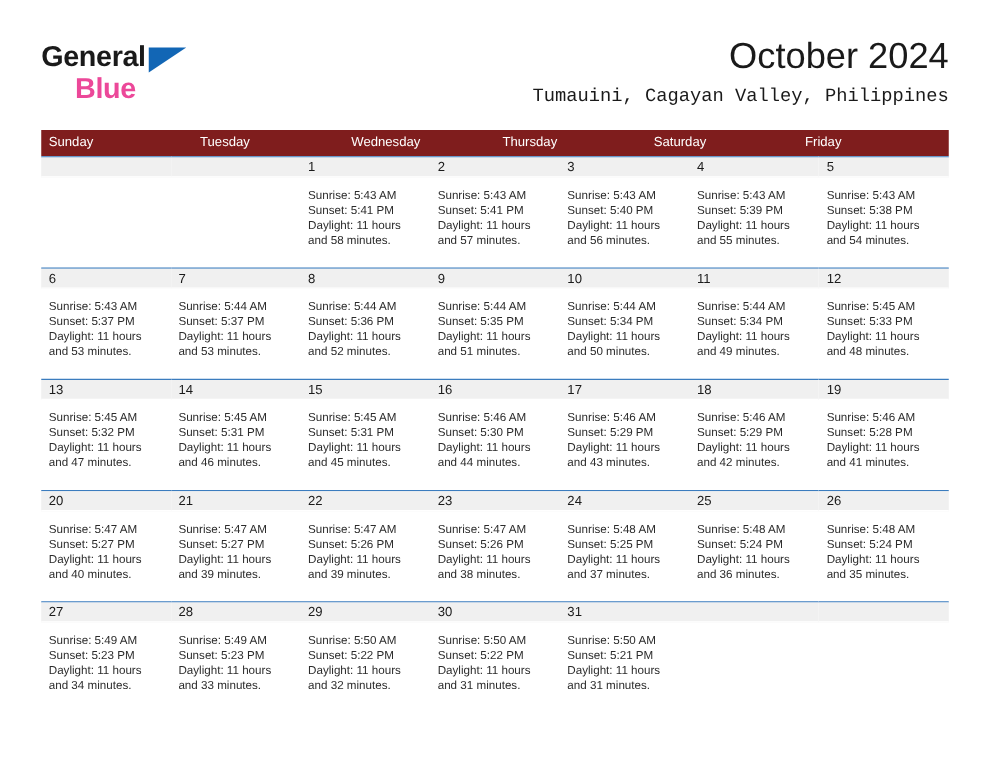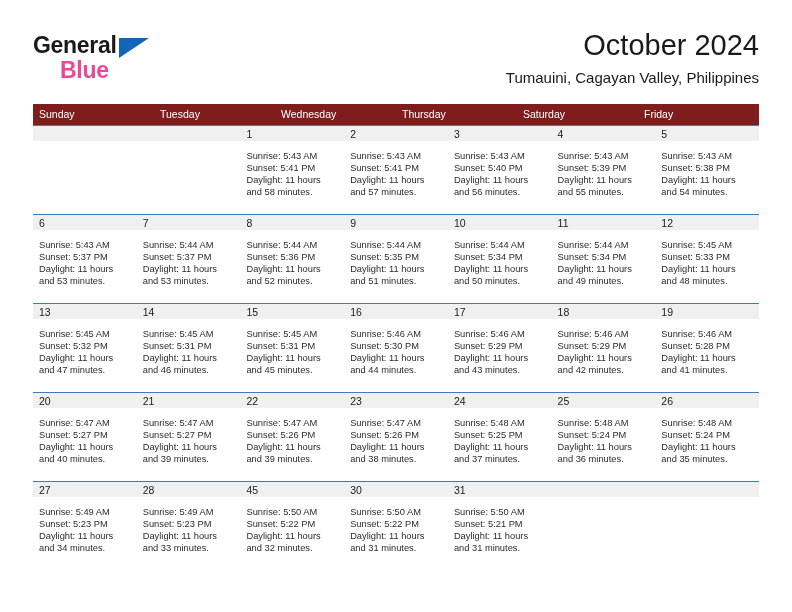--- a/index.html
+++ b/index.html
@@ -75,20 +75,21 @@
     color: #1a1a1a;
     line-height: 34px;
     white-space: nowrap;
   }
   .cal-subtitle {
     font-size: 15px;
     color: #1a1a1a;
     line-height: 20px;
     margin-top: 6px;
     white-space: nowrap;
+    font-family: Liberation Mono, monospace;
   }
 
   
   .calendar {
     position: absolute;
     left: 33px;
     top: 104px;
     width: 726px;
   }
   .dow-row {
@@ -458,21 +459,21 @@
             <div class="daynum">28</div>
             <div class="info">
               <div>Sunrise: 5:49 AM</div>
               <div>Sunset: 5:23 PM</div>
               <div>Daylight: 11 hours</div>
               <div>and 33 minutes.</div>
             </div>
           </div>
           <div class="cell">
             <div class="daynum-band"></div>
-            <div class="daynum">45</div>
+            <div class="daynum">29</div>
             <div class="info">
               <div>Sunrise: 5:50 AM</div>
               <div>Sunset: 5:22 PM</div>
               <div>Daylight: 11 hours</div>
               <div>and 32 minutes.</div>
             </div>
           </div>
           <div class="cell">
             <div class="daynum-band"></div>
             <div class="daynum">30</div>

